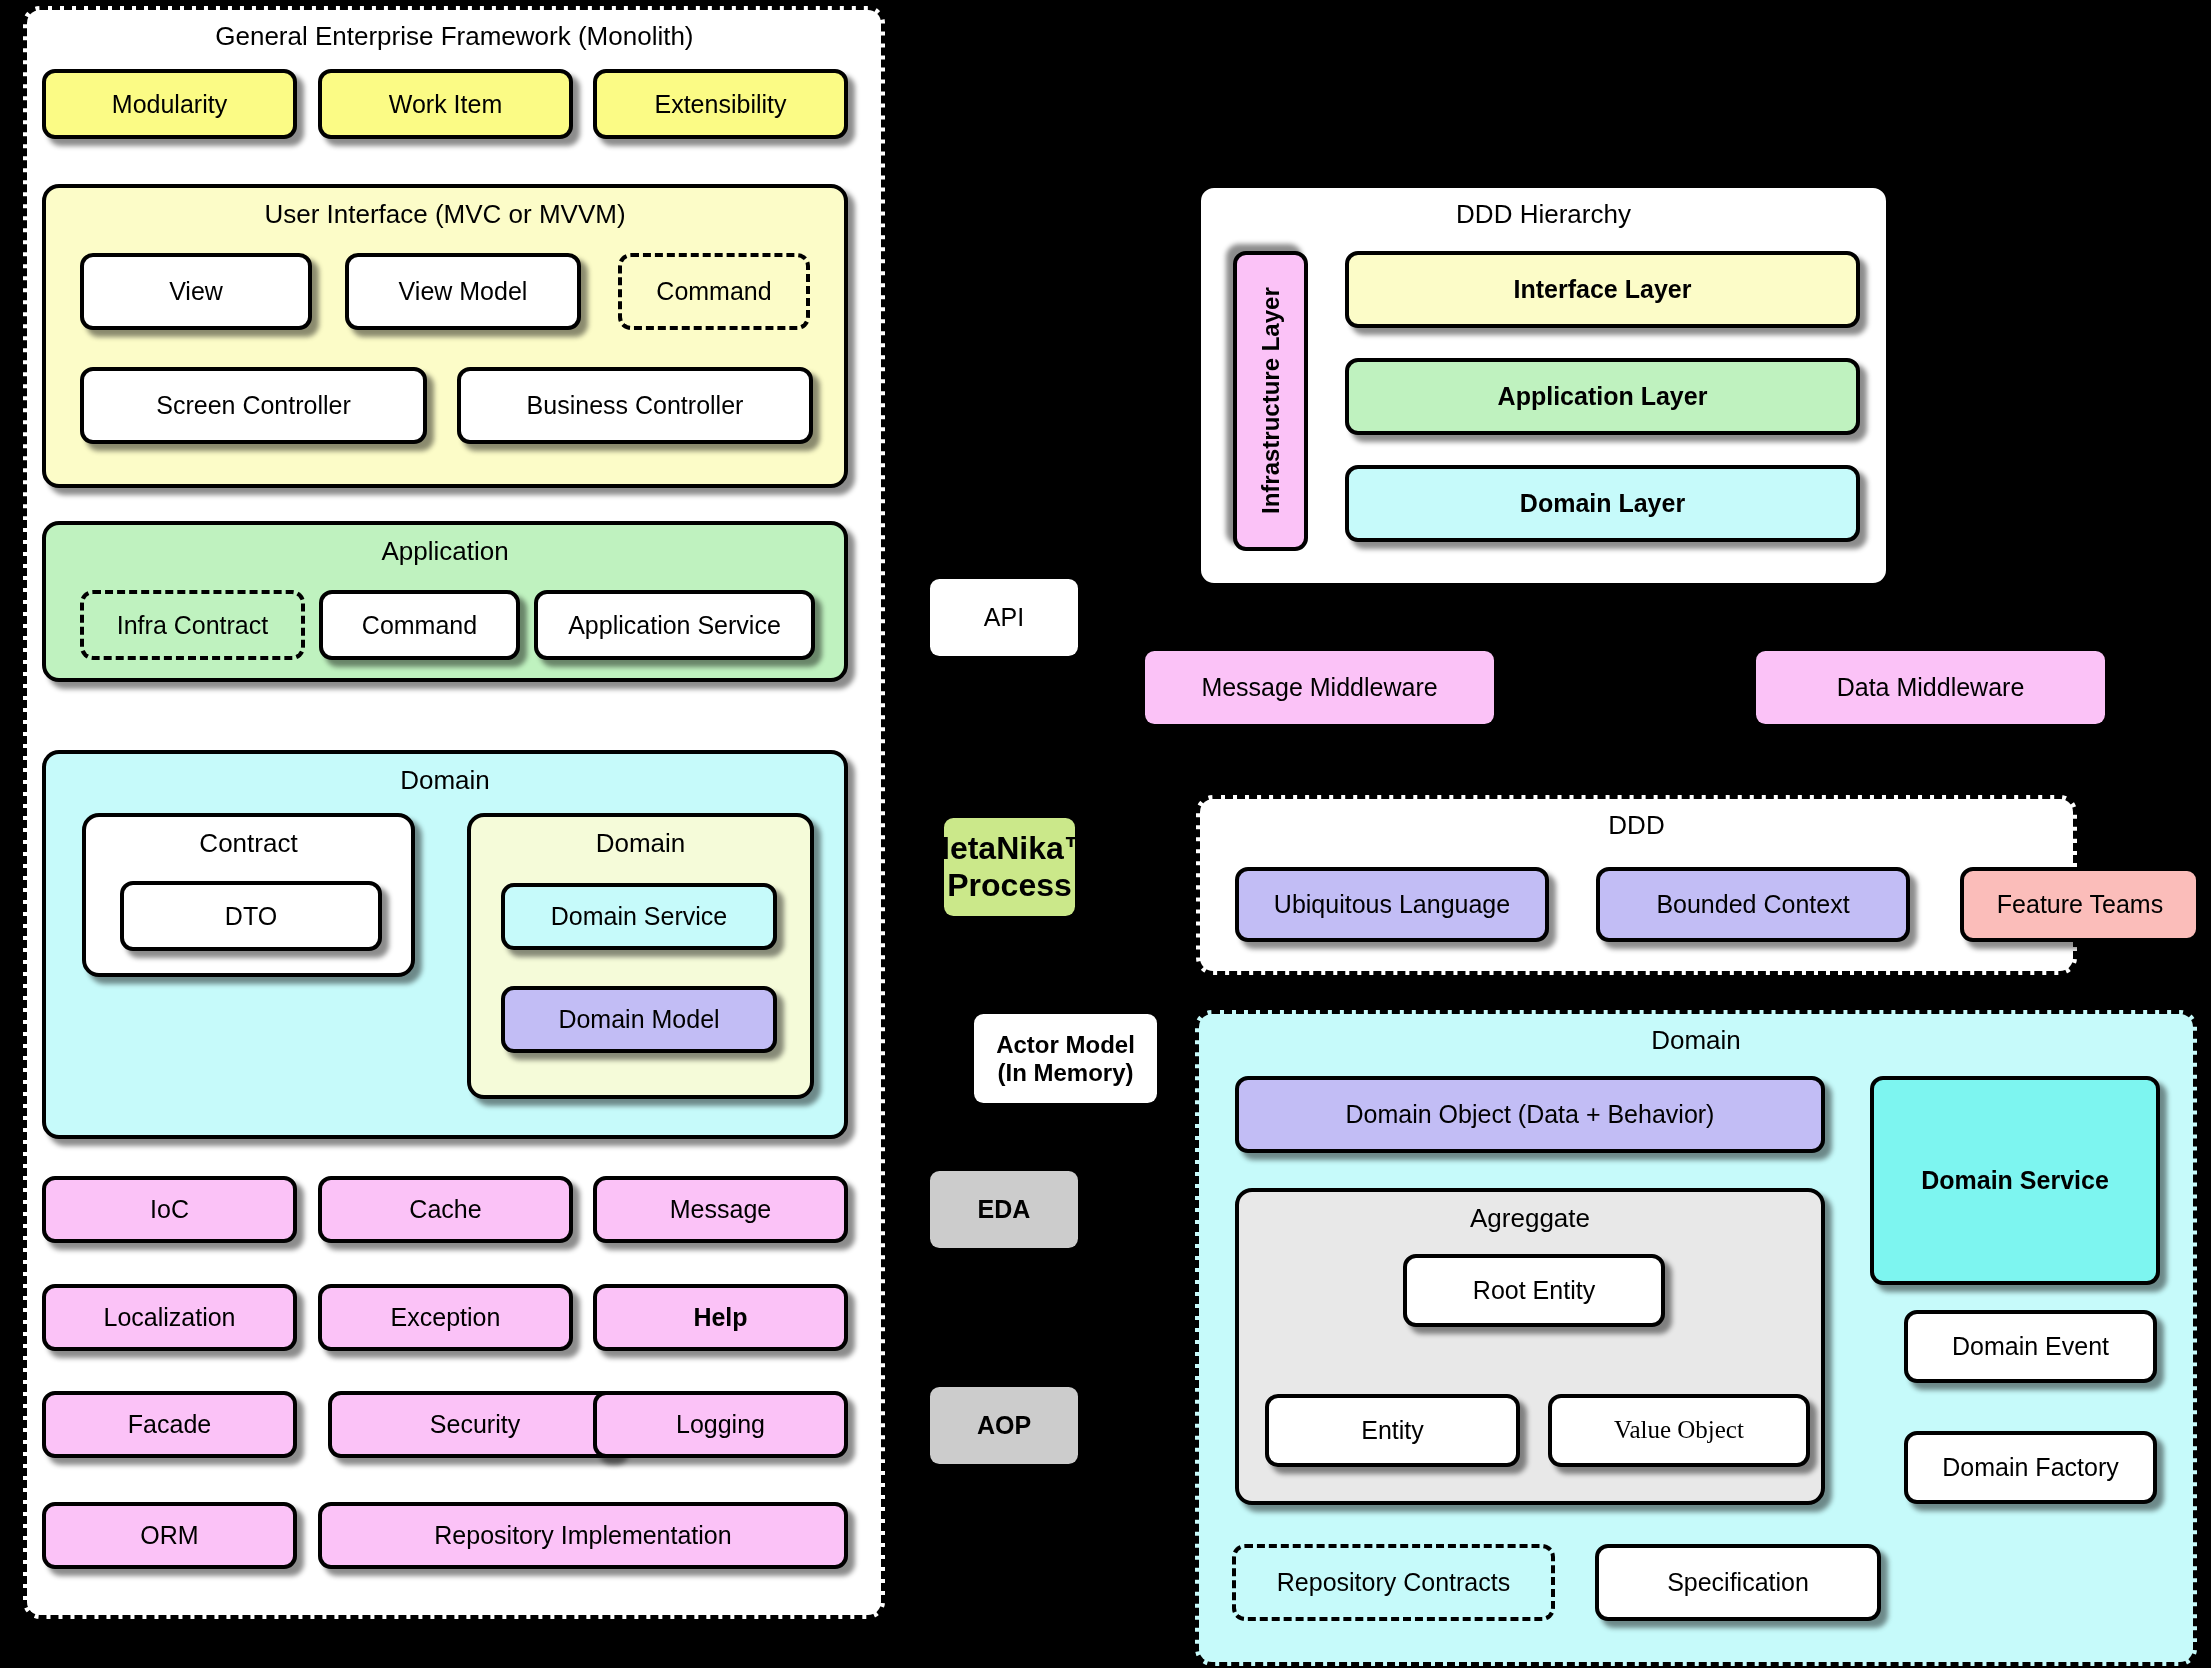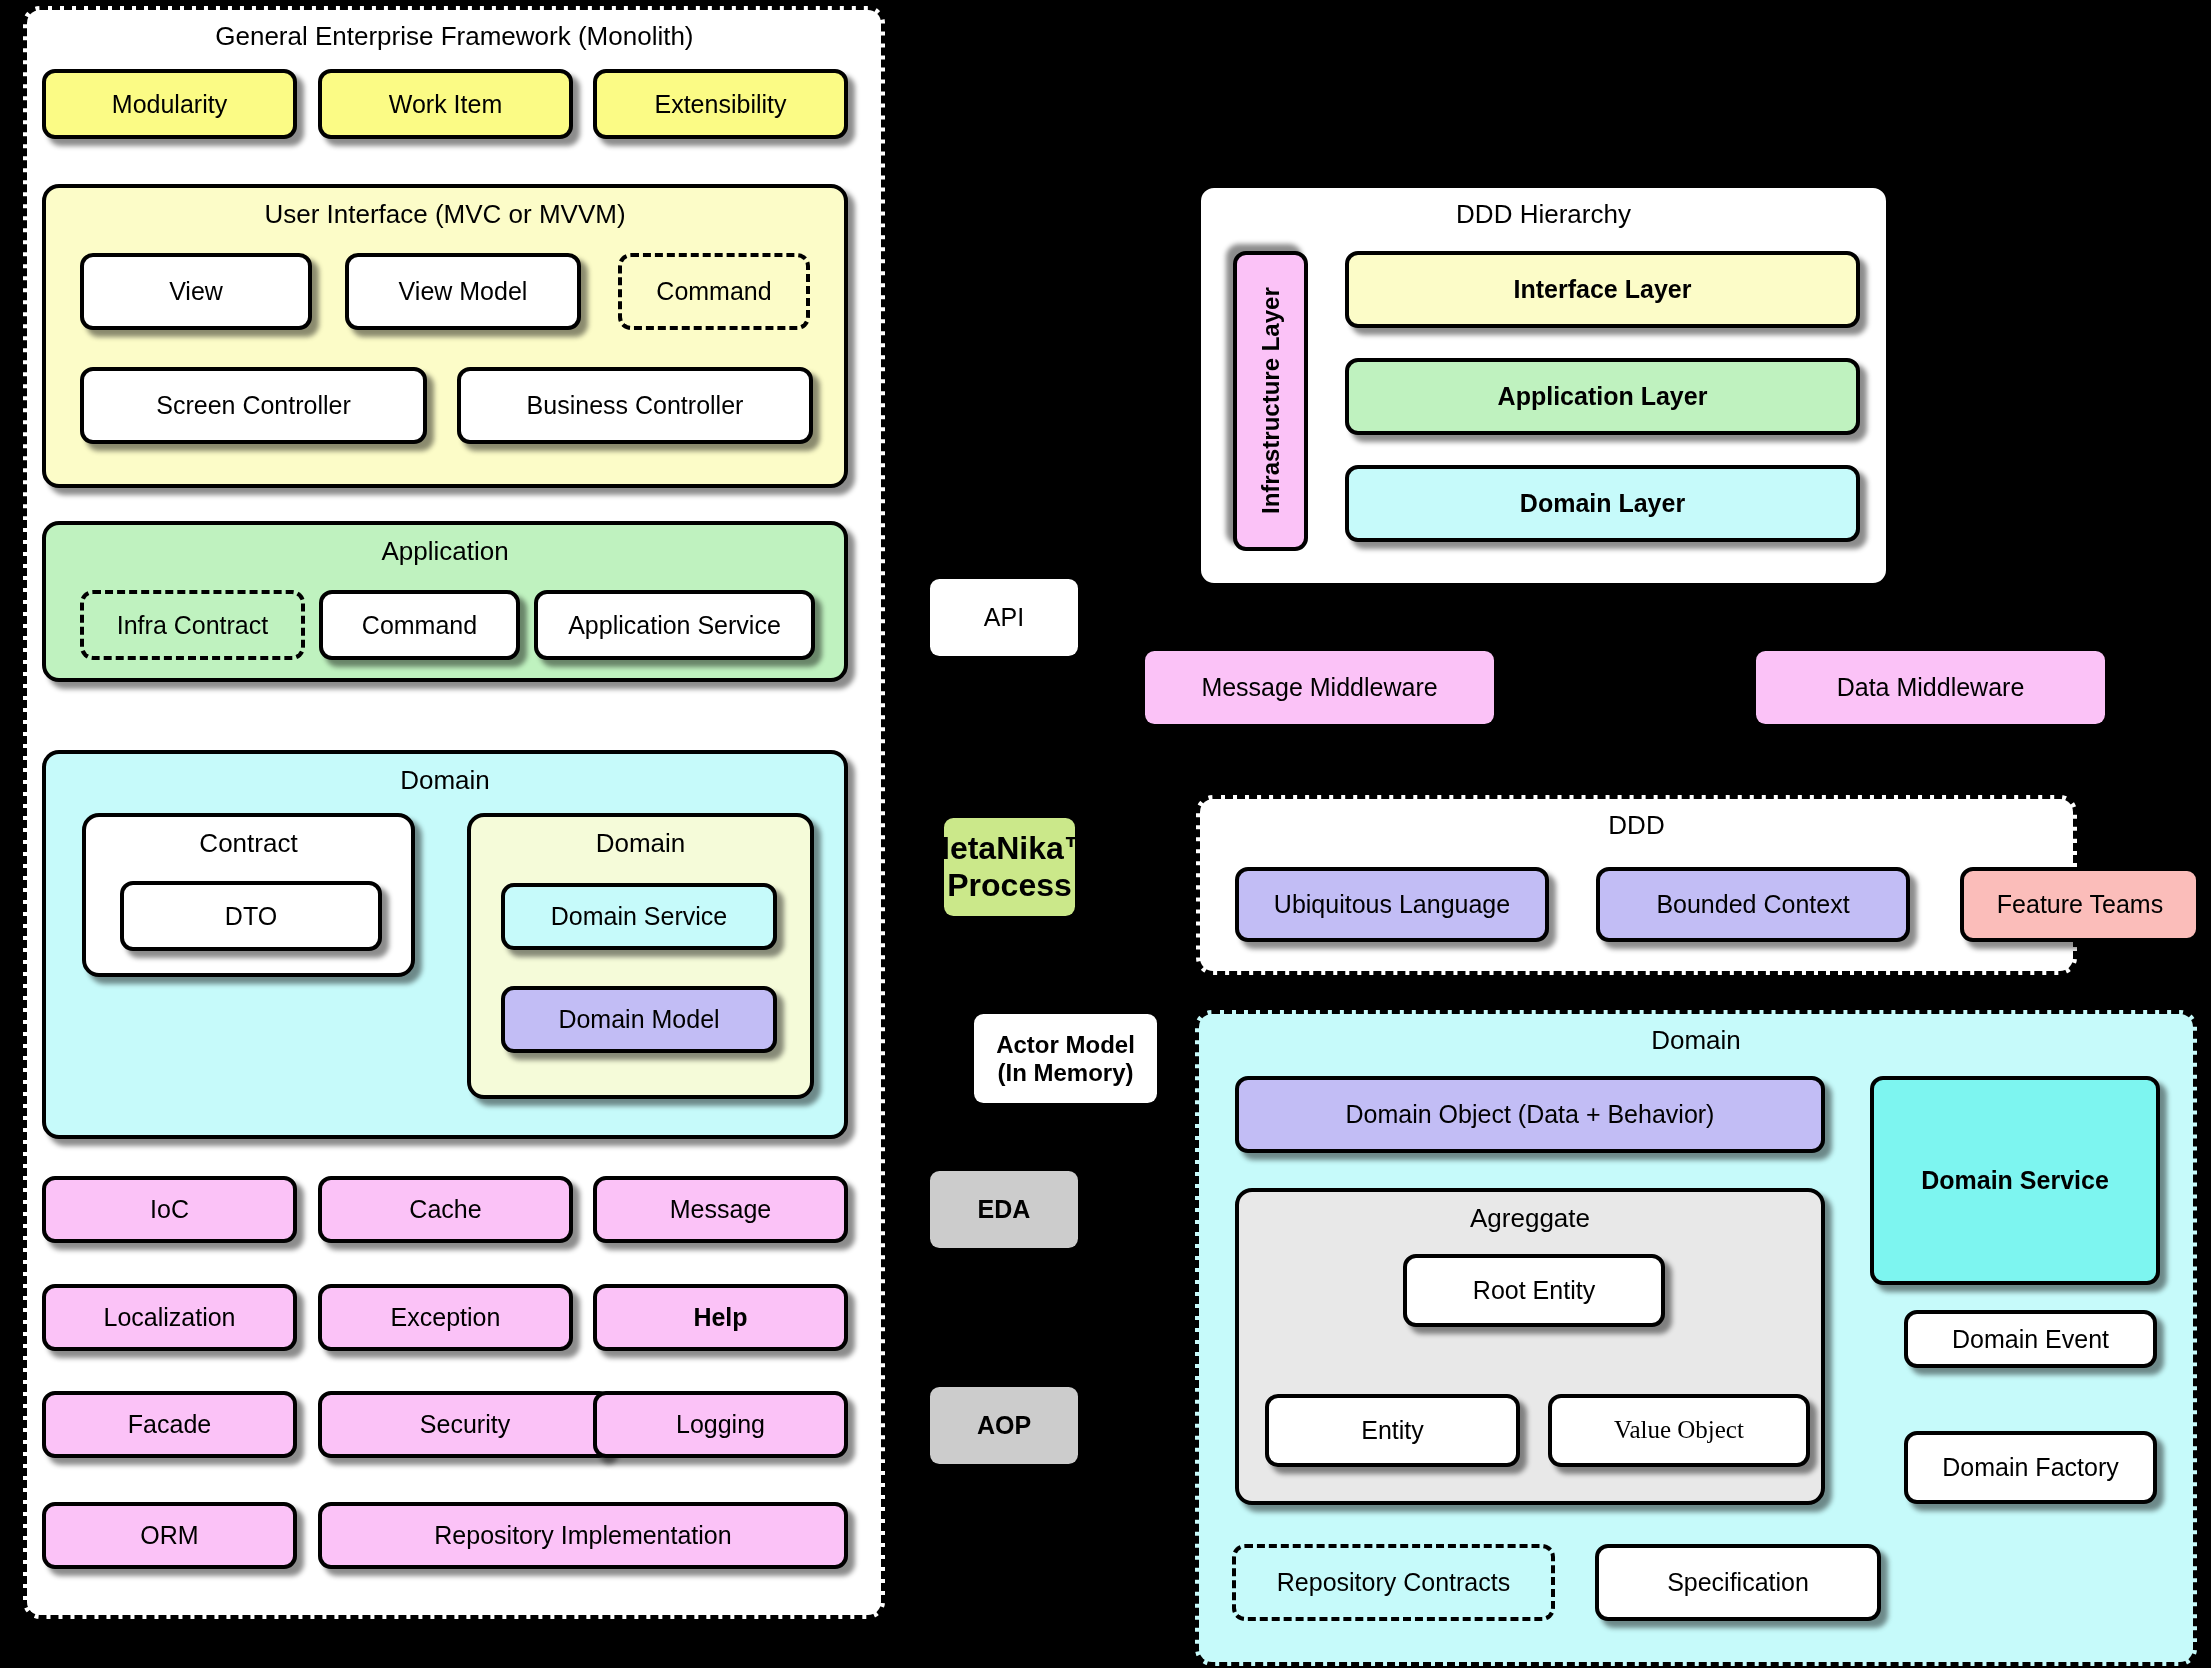--- a/index.html
+++ b/index.html
@@ -117,21 +117,21 @@
 
   <div class="node c-pink" style="left:42px;top:1176px;width:255px;height:67px;">IoC</div>
   <div class="node c-pink" style="left:318px;top:1176px;width:255px;height:67px;">Cache</div>
   <div class="node c-pink" style="left:593px;top:1176px;width:255px;height:67px;">Message</div>
 
   <div class="node c-pink" style="left:42px;top:1284px;width:255px;height:67px;">Localization</div>
   <div class="node c-pink" style="left:318px;top:1284px;width:255px;height:67px;">Exception</div>
   <div class="node c-pink" style="left:593px;top:1284px;width:255px;height:67px;font-weight:bold;">Help</div>
 
   <div class="node c-pink" style="left:42px;top:1391px;width:255px;height:67px;">Facade</div>
-  <div class="node c-pink" style="left:318px;top:1391px;width:294px;height:67px;">Security</div>
+  <div class="node c-pink" style="left:328px;top:1391px;width:294px;height:67px;">Security</div>
   <div class="node c-pink" style="left:593px;top:1391px;width:255px;height:67px;">Logging</div>
 
   <div class="node c-pink" style="left:42px;top:1502px;width:255px;height:67px;">ORM</div>
   <div class="node c-pink" style="left:318px;top:1502px;width:530px;height:67px;">Repository Implementation</div>
 
   <div class="node flat c-white" style="left:930px;top:579px;width:148px;height:77px;border-radius:9.4px;">API</div>
   <div class="node flat c-olive bold" style="left:944px;top:818px;width:131px;height:98px;border-radius:9.4px;font-size:32px;">MetaNika™ Process</div>
   <div class="node flat c-white bold" style="left:974px;top:1014px;width:183px;height:89px;border-radius:9.4px;font-size:24px;">Actor Model (In Memory)</div>
   <div class="node flat c-grey bold" style="left:930px;top:1171px;width:148px;height:77px;border-radius:9.4px;">EDA</div>
   <div class="node flat c-grey bold" style="left:930px;top:1387px;width:148px;height:77px;border-radius:9.4px;">AOP</div>
@@ -161,20 +161,20 @@
   <div class="node c-purple" style="left:1235px;top:1076px;width:590px;height:77px;">Domain Object (Data + Behavior)</div>
 
   <div class="panel c-lgrey" style="left:1235px;top:1188px;width:590px;height:317px;">
     <div class="ptitle">Agreggate</div>
   </div>
   <div class="node c-white" style="left:1403px;top:1254px;width:262px;height:73px;">Root Entity</div>
   <div class="node c-white" style="left:1265px;top:1394px;width:255px;height:73px;">Entity</div>
   <div class="node c-white" style="left:1548px;top:1394px;width:262px;height:73px;font-family:Liberation Serif, serif;">Value Object</div>
 
   <div class="node c-brightcy bold" style="left:1870px;top:1076px;width:290px;height:209px;">Domain Service</div>
-  <div class="node c-white" style="left:1904px;top:1310px;width:253px;height:58px;text-align:right;">Domain Event</div>
+  <div class="node c-white" style="left:1904px;top:1310px;width:253px;height:73px;text-align:right;">Domain Event</div>
   <div class="node c-white" style="left:1904px;top:1431px;width:253px;height:73px;">Domain Factory</div>
 
   <div class="node dashed c-cyan" style="left:1232px;top:1544px;width:323px;height:77px;">Repository Contracts</div>
   <div class="node c-white" style="left:1595px;top:1544px;width:286px;height:77px;">Specification</div>
 
 </div>
 
 
 </body></html>

